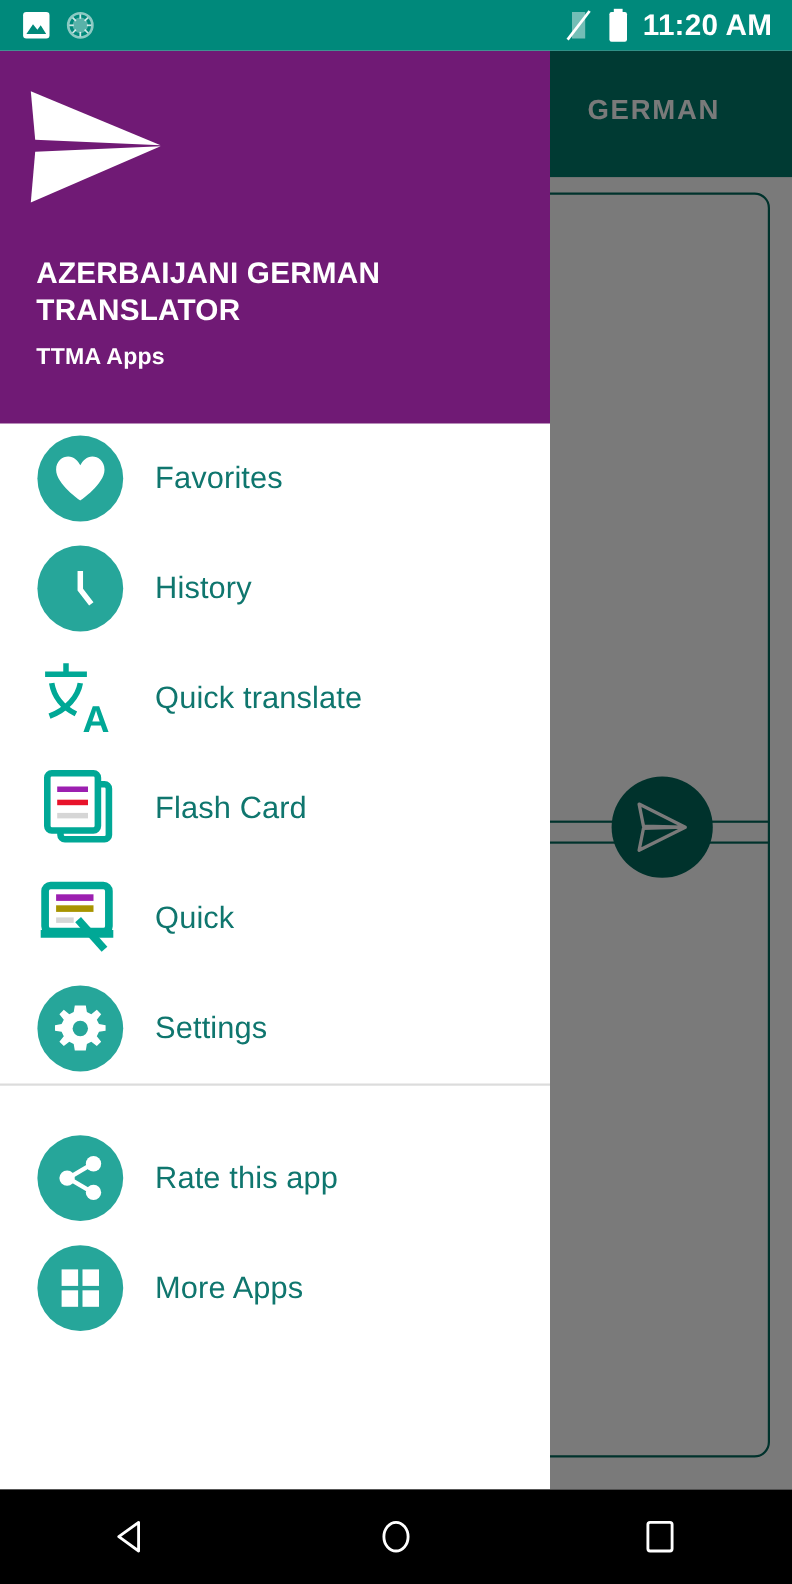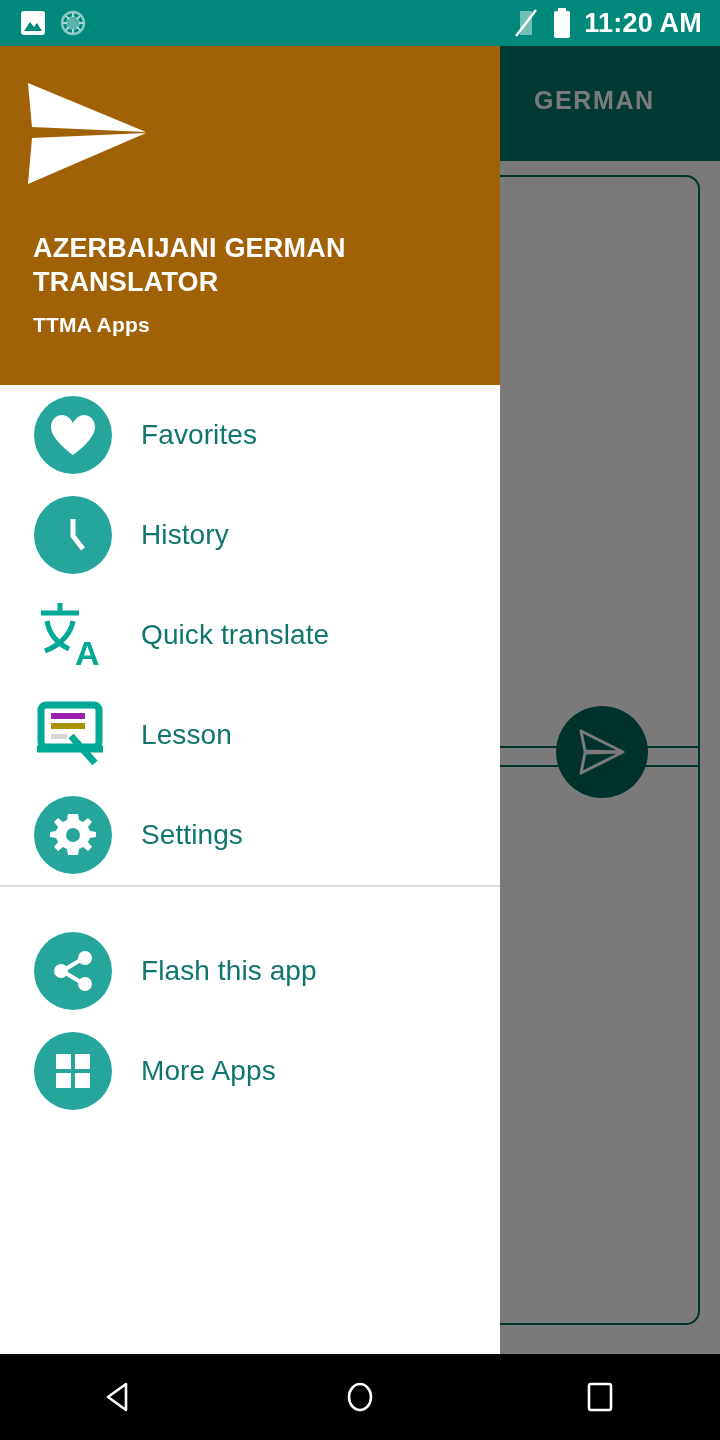--- a/index.html
+++ b/index.html
@@ -125,21 +125,21 @@
     width: 500px;
     height: 1308px;
     background: #ffffff;
     z-index: 30;
     overflow: hidden;
   }
   #drawer-header {
     position: relative;
     width: 500px;
     height: 339px;
-    background: #a16207;
+    background: #701a75;
     box-sizing: border-box;
     padding: 0 33px;
   }
   #drawer-logo {
     position: absolute;
     left: 26px;
     top: 35px;
     width: 125px;
     height: 105px;
   }
@@ -288,33 +288,45 @@
               <line x1="25" y1="4" x2="25" y2="14"></line>
               <path d="M12 22 C14 34 22 44 34 50"></path>
               <path d="M38 22 C36 34 26 46 10 52"></path>
             </g>
             <text x="40" y="66" font-family="'Liberation Sans', sans-serif" font-size="34" font-weight="bold" fill="#00A896">A</text>
           </svg>
         </div>
         <div class="menu-label">Quick translate</div>
       </div>
 
+      <div class="menu-item">
+        <div class="menu-icon">
+          <svg width="72" height="72" viewBox="0 0 72 72">
+            <rect x="18" y="14" width="44" height="50" rx="4" fill="none" stroke="#00A896" stroke-width="6"></rect>
+            <rect x="6" y="4" width="46" height="52" rx="4" fill="#ffffff" stroke="#00A896" stroke-width="6"></rect>
+            <rect x="15" y="16" width="28" height="5" fill="#9C1FB0"></rect>
+            <rect x="15" y="28" width="28" height="5" fill="#E8132B"></rect>
+            <rect x="15" y="40" width="28" height="5" fill="#D6D6D6"></rect>
+          </svg>
+        </div>
+        <div class="menu-label">Flash Card</div>
+      </div>
 
       <div class="menu-item">
         <div class="menu-icon">
           <svg width="76" height="72" viewBox="0 0 76 72">
             <rect x="6" y="6" width="58" height="42" rx="5" fill="#ffffff" stroke="#00A896" stroke-width="7"></rect>
             <line x1="2" y1="50" x2="68" y2="50" stroke="#00A896" stroke-width="7"></line>
             <rect x="16" y="14" width="34" height="6" fill="#9C1FB0"></rect>
             <rect x="16" y="24" width="34" height="6" fill="#A89400"></rect>
             <rect x="16" y="35" width="16" height="5" fill="#D6D6D6"></rect>
             <line x1="36" y1="37" x2="60" y2="64" stroke="#00A896" stroke-width="7"></line>
           </svg>
         </div>
-        <div class="menu-label">Lesson</div>
+        <div class="menu-label">Quick</div>
       </div>
 
       <div class="menu-item">
         <div class="menu-icon">
           <div class="circle-icon">
             <svg width="48" height="48" viewBox="0 0 48 48">
               <path d="M24 3 l5 0 1 6 4 2 5-4 4 4 -4 5 2 4 6 1 0 5 -6 1 -2 4 4 5 -4 4 -5 -4 -4 2 -1 6 -5 0 -5 0 -1 -6 -4 -2 -5 4 -4 -4 4 -5 -2 -4 -6 -1 0 -5 6 -1 2 -4 -4 -5 4 -4 5 4 4 -2 1 -6 z" fill="#ffffff"></path>
               <circle cx="24" cy="24" r="7" fill="#26A69A"></circle>
             </svg>
           </div>
@@ -336,21 +348,21 @@
               <g stroke="#ffffff" stroke-width="4">
                 <line x1="12" y1="23" x2="34" y2="10"></line>
                 <line x1="12" y1="23" x2="34" y2="36"></line>
               </g>
               <circle cx="11" cy="23" r="7" fill="#ffffff"></circle>
               <circle cx="35" cy="10" r="7" fill="#ffffff"></circle>
               <circle cx="35" cy="36" r="7" fill="#ffffff"></circle>
             </svg>
           </div>
         </div>
-        <div class="menu-label">Flash this app</div>
+        <div class="menu-label">Rate this app</div>
       </div>
 
 
       <div class="menu-item">
         <div class="menu-icon">
           <div class="circle-icon">
             <svg width="44" height="44" viewBox="0 0 44 44">
               <rect x="5" y="5" width="15" height="15" fill="#ffffff"></rect>
               <rect x="24" y="5" width="15" height="15" fill="#ffffff"></rect>
               <rect x="5" y="24" width="15" height="15" fill="#ffffff"></rect>

